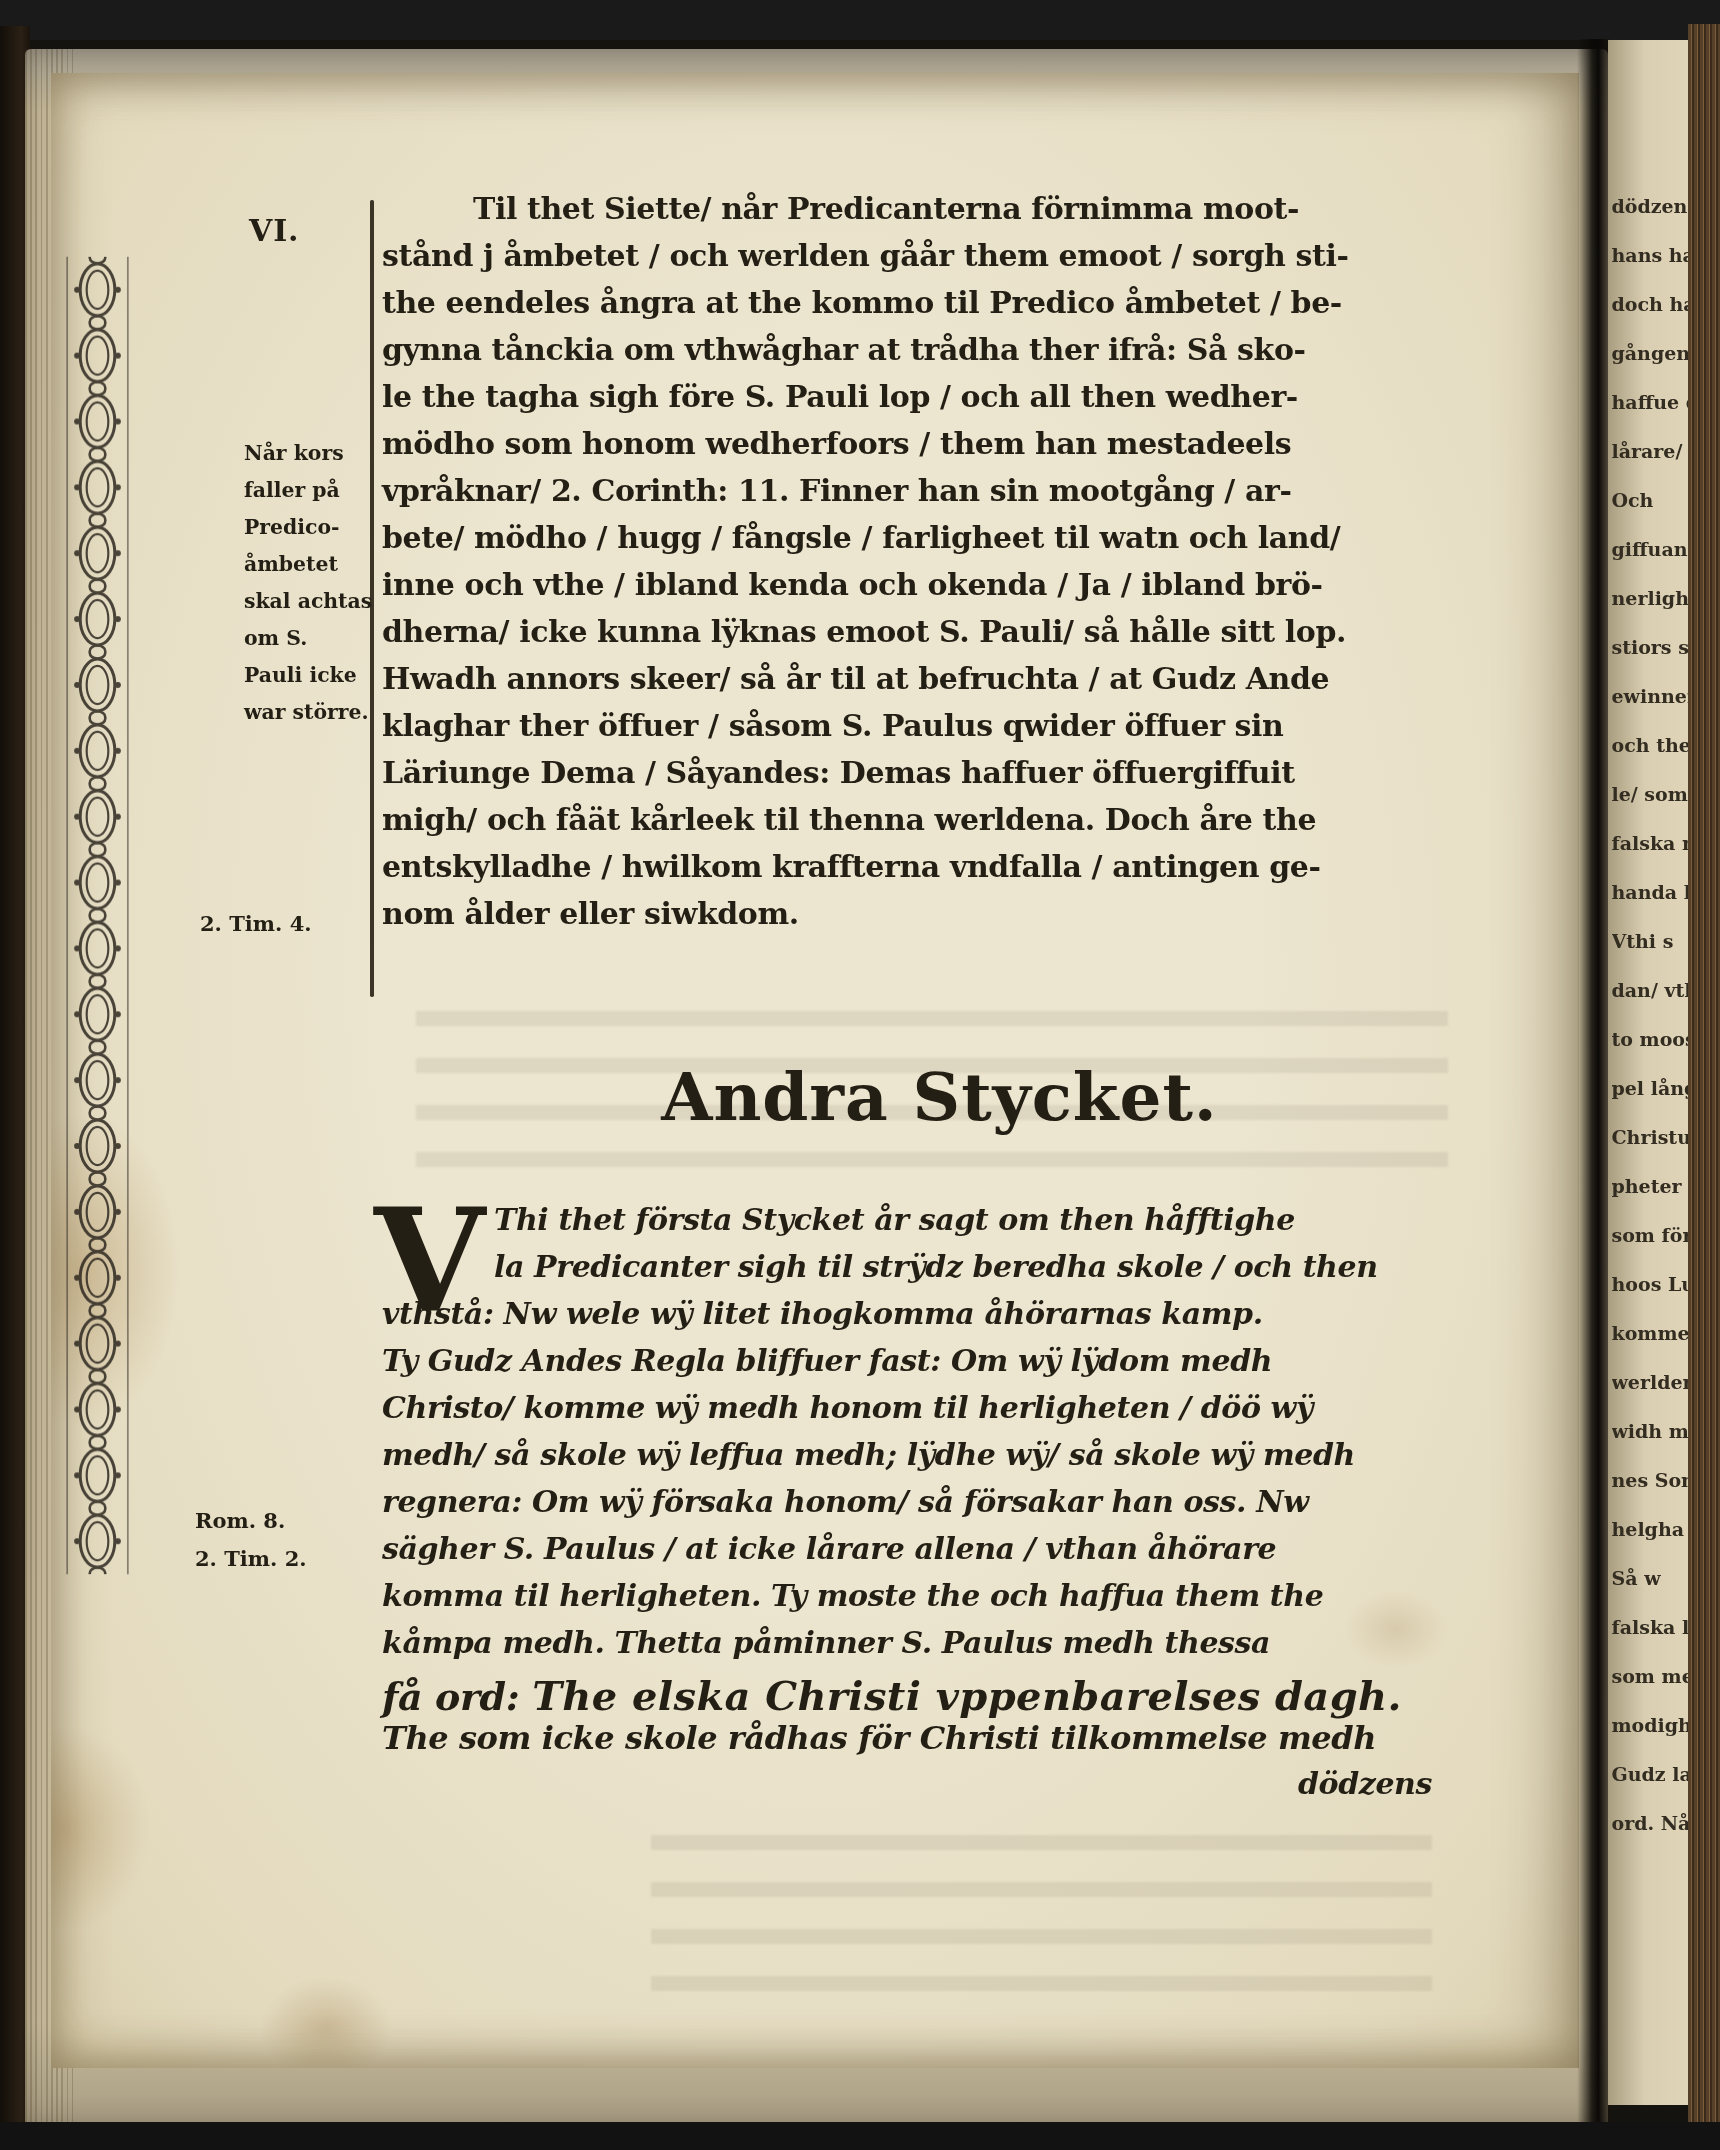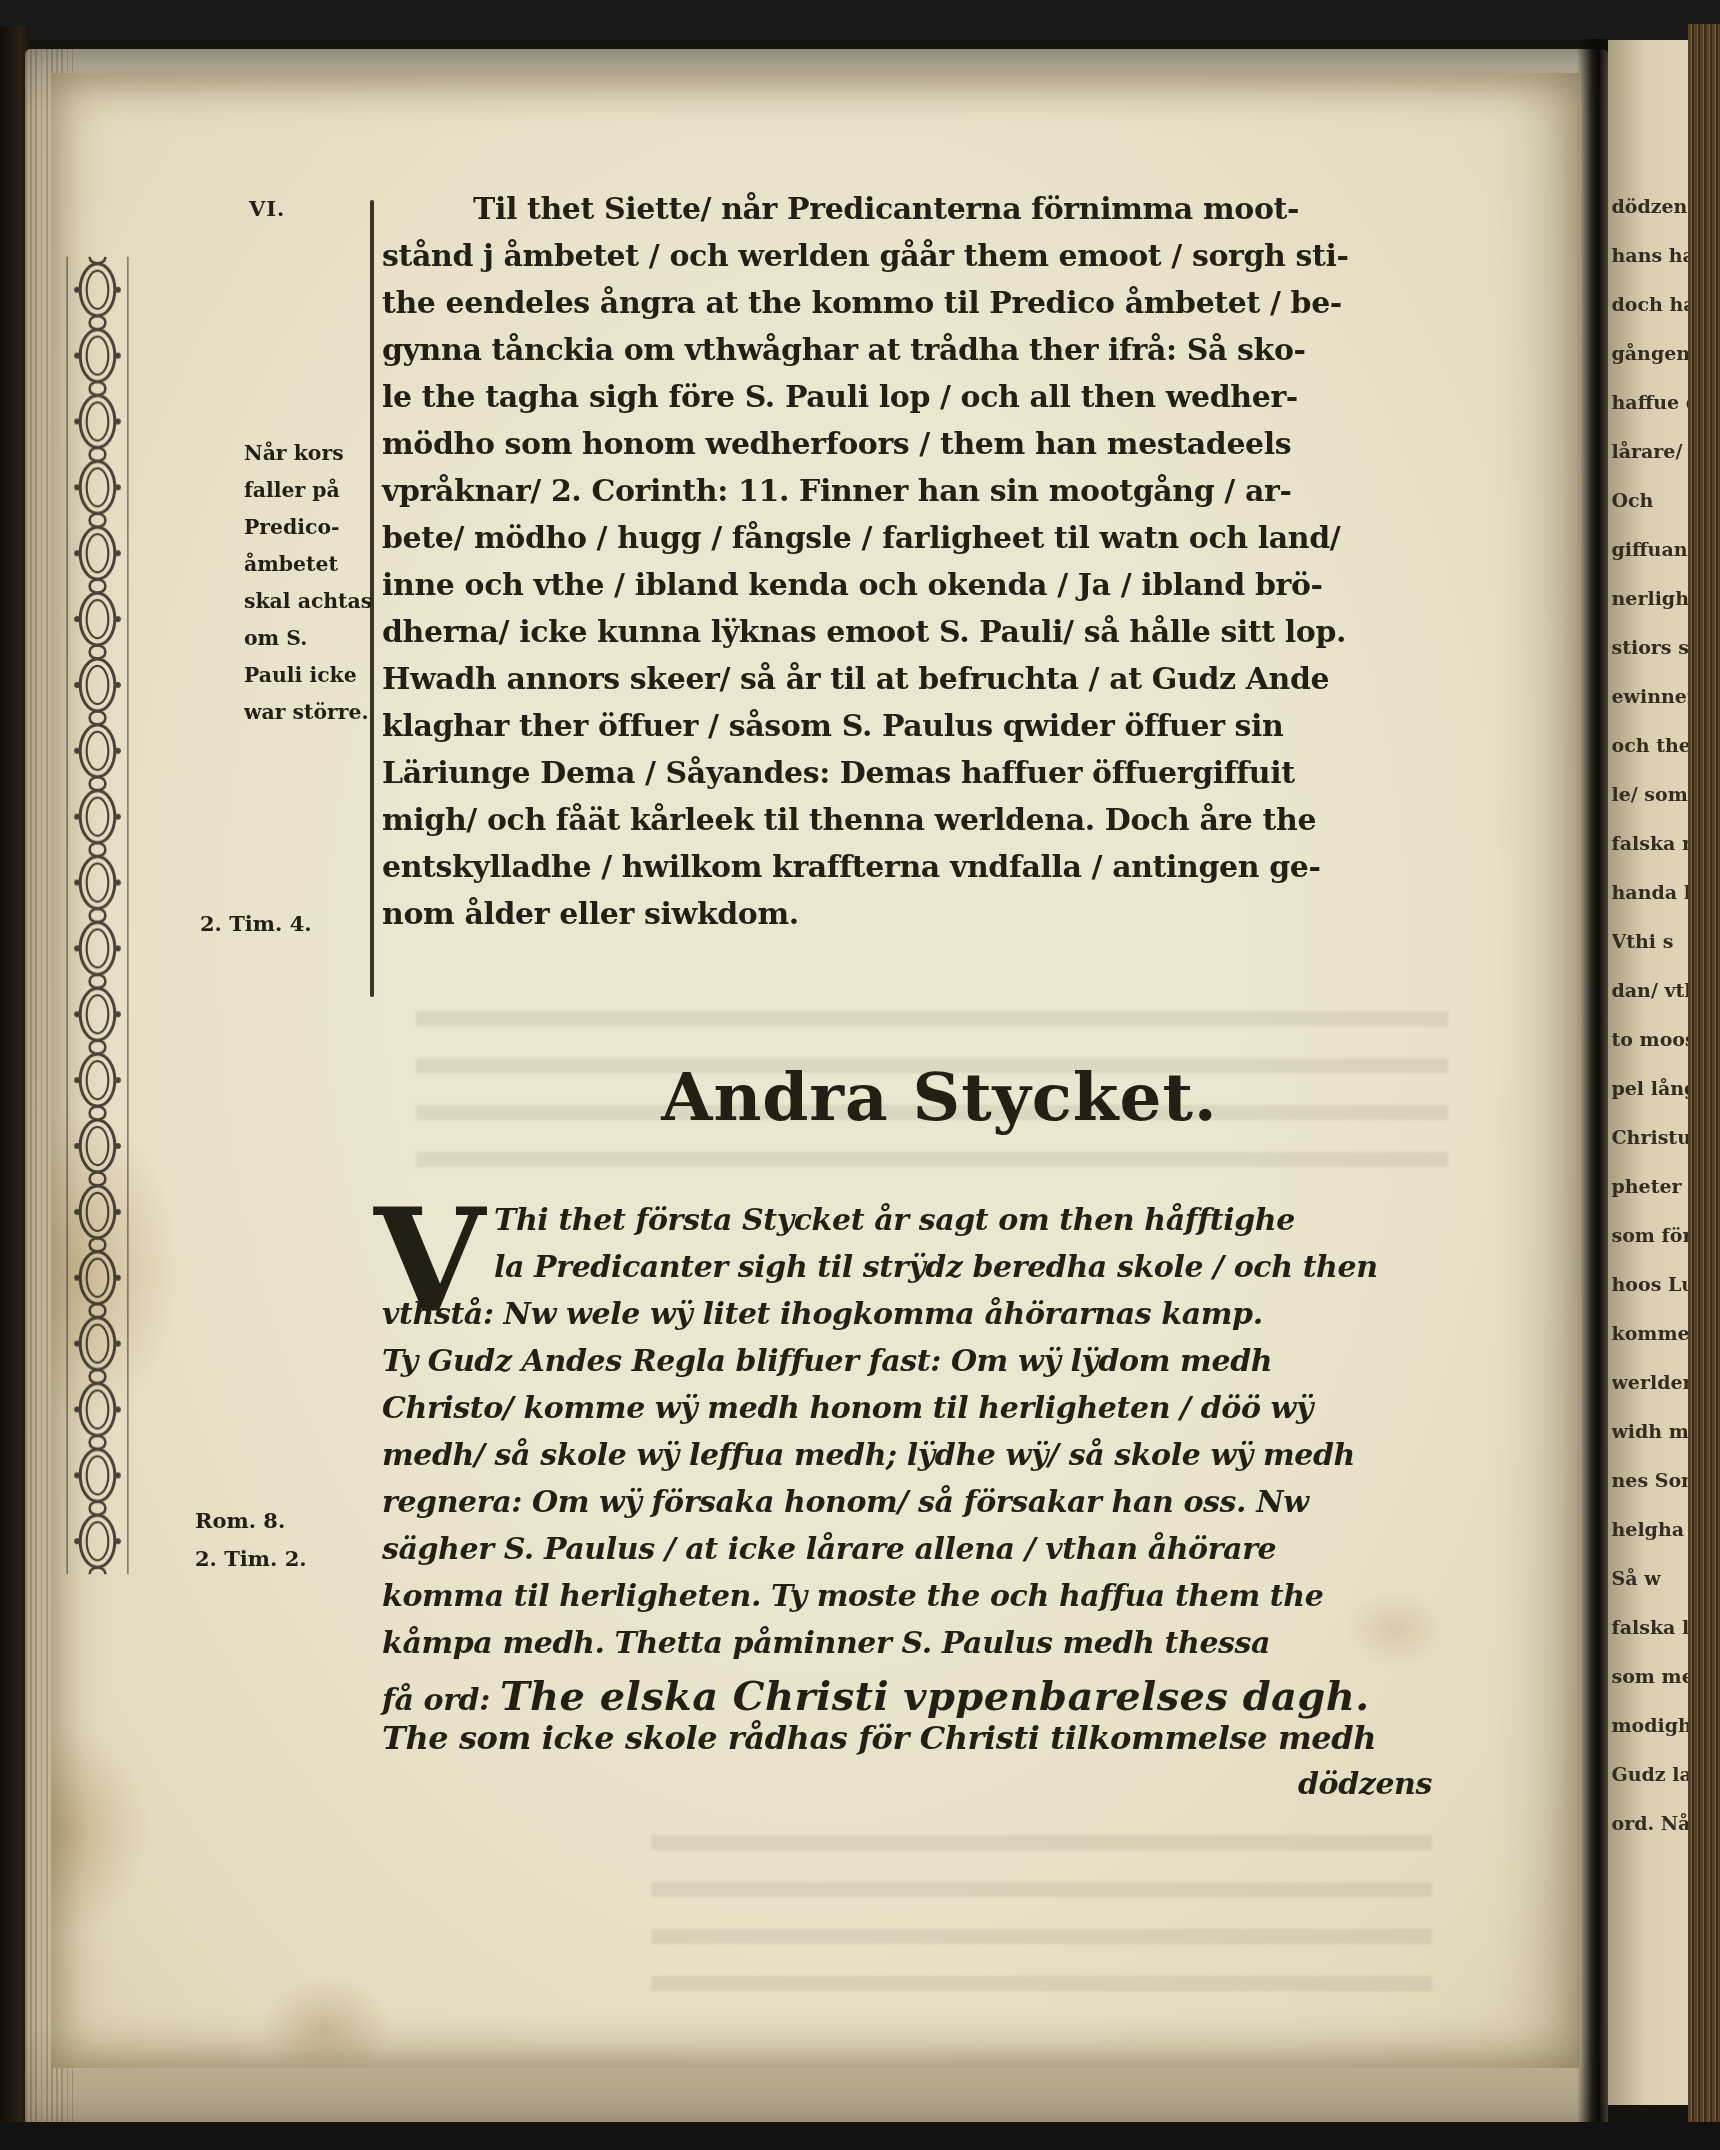--- a/index.html
+++ b/index.html
@@ -43,36 +43,36 @@
 
   
   .ornament{position:absolute;left:65px;top:256px;opacity:.85;}
 
   
   .vrule{position:absolute;left:370px;top:200px;width:3.5px;height:797px;
          background:#2b2519;border-radius:1.7px;opacity:.92;}
 
   
   .ink{color:#241f15;font-weight:700;}
-  .folio{position:absolute;left:249px;top:196px;font-size:21px;letter-spacing:0.9px;}
+  .folio{position:absolute;left:249px;top:213px;font-size:30px;letter-spacing:0.9px;}
   .mnote{position:absolute;left:200px;top:435px;width:170px;font-size:20.4px;line-height:37px;margin-left:44px;}
   .mref1{position:absolute;left:200px;top:911px;font-size:21px;}
   .mref2{position:absolute;left:195px;top:1502px;font-size:21px;line-height:38px;}
 
   .para1{position:absolute;left:382px;top:191px;width:1115px;font-size:30px;}
   .para2{position:absolute;left:382px;top:1202px;width:1115px;font-size:30px;font-style:italic;}
   .tl{height:47px;white-space:nowrap;letter-spacing:-0.4px;}
   .indent1{margin-left:91px;}
   .capind{margin-left:112px;}
   .heading{position:absolute;left:382px;top:1058px;width:1115px;text-align:center;
            font-size:66px;letter-spacing:0.9px;}
   .dropcap{position:absolute;left:374px;top:1189px;font-size:143px;line-height:143px;
            width:108px;text-align:center;}
   .l-em{height:47px;white-space:nowrap;}
-  .l-em .pre{font-size:30px;letter-spacing:-0.4px;}
+  .l-em .pre{font-size:38px;letter-spacing:-0.4px;}
   .l-em .em{font-size:40px;letter-spacing:0.4px;margin-top:46px;}
   .l-after{font-size:32px;}
   .catch{text-align:right;padding-right:65px;}
 
   
   .ghost{position:absolute;filter:blur(1.3px);opacity:.55;
          background:repeating-linear-gradient(180deg,rgba(112,102,82,.22) 0 14.7px,rgba(112,102,82,0) 14.7px 47px);}
   .ghost1{left:416px;top:1011px;width:1032px;height:182px;}
   .ghost2{left:651px;top:1835px;width:781px;height:174px;}
 

